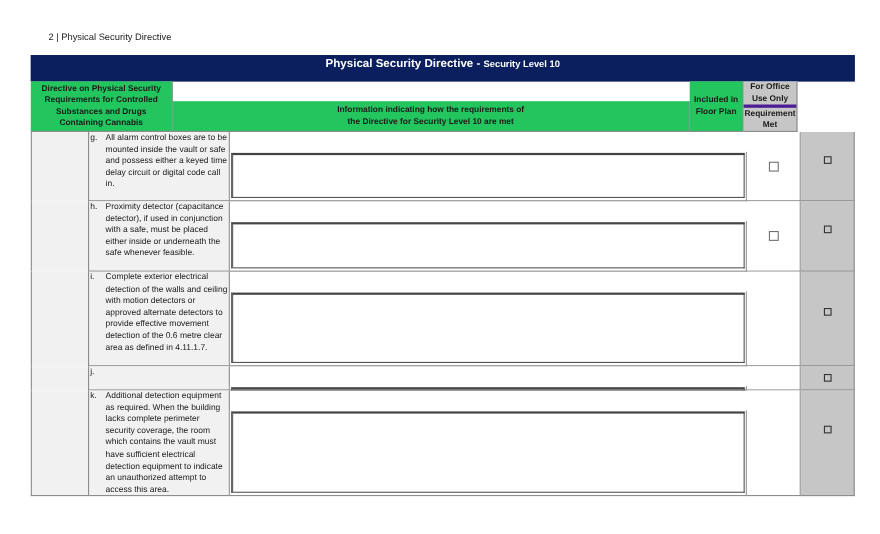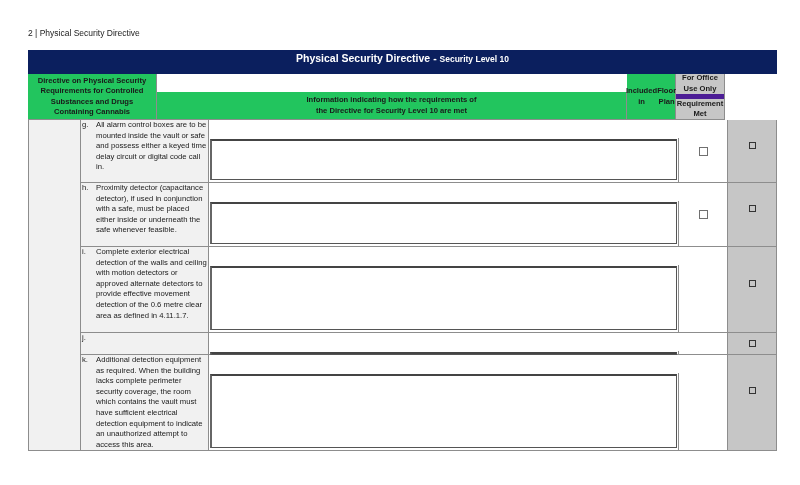--- a/index.html
+++ b/index.html
@@ -1,17 +1,17 @@
 <!DOCTYPE html>
 <html><head>
 <meta charset="utf-8">
 <style>
   html,body{margin:0;padding:0;background:#fff;}
   body{width:800px;height:485px;position:relative;font-family:"Liberation Sans",sans-serif;color:#1a1a1a;overflow:hidden;}
-  .page-header{position:absolute;left:28px;top:28px;font-size:8.5px;color:#222;}
+  .page-header{position:absolute;left:44px;top:28px;font-size:8.5px;color:#222;}
   .tbl{position:absolute;left:28px;top:50px;width:749px;}
   .titlebar{height:24px;background:#0b1f5e;color:#fff;text-align:center;font-weight:bold;font-size:10.5px;line-height:14px;border:1px solid #0b1f5e;box-sizing:border-box;}
   .titlebar .sub{font-size:8.5px;}
   .hdr{display:flex;height:46px;}
   .hdr > div{box-sizing:border-box;border-right:1px solid #8d8d8d;border-bottom:1px solid #8d8d8d;display:flex;align-items:center;justify-content:center;text-align:center;font-weight:bold;font-size:7.6px;line-height:10.4px;background:#22c55e;}
   .hdr .c-sec{border-left:1px solid #8d8d8d;}
   .hdr .c-off{background:#c6c6c6;flex-direction:column;}
   .c-sec{width:52px;}
   .c-dir{width:129px;}
   .c-info{width:470px;margin-top:18px;}
@@ -38,26 +38,26 @@
   <div class="titlebar">
     <span>Physical Security Directive -</span>
     <span class="sub">Security Level 10</span>
   </div>
   <div class="hdr">
     <div class="c-dir" style="padding:0 2px;">Directive on Physical Security Requirements for Controlled Substances and Drugs Containing Cannabis</div>
     <div class="c-info" style="flex-direction:column;">
       <span>Information indicating how the requirements of</span>
       <span>the Directive for Security Level 10 are met</span>
     </div>
-    <div class="c-floor" style="flex-direction:row;">
+    <div class="c-floor" style="flex-direction:column;">
       <span>Included in</span>
       <span>Floor Plan</span>
     </div>
     <div class="c-off">
-      <span style="border-bottom:5px solid #4c1d95;width:100%;">For Office Use Only</span>
+      <span style="border-bottom:3px solid #4c1d95;width:100%;">For Office Use Only</span>
       <span>Requirement Met</span>
     </div>
   </div>
 
   <div class="row" style="height:63px;">
     <div class="c-sec" style="background:#f1f1f1;border-left:1px solid #8d8d8d;"></div>
     <div class="c-dir r-dir">
       <span class="lbl">g.</span>
       <span class="txt">All alarm control boxes are to be mounted inside the vault or safe and possess either a keyed time delay circuit or digital code call in.</span>
     </div>

